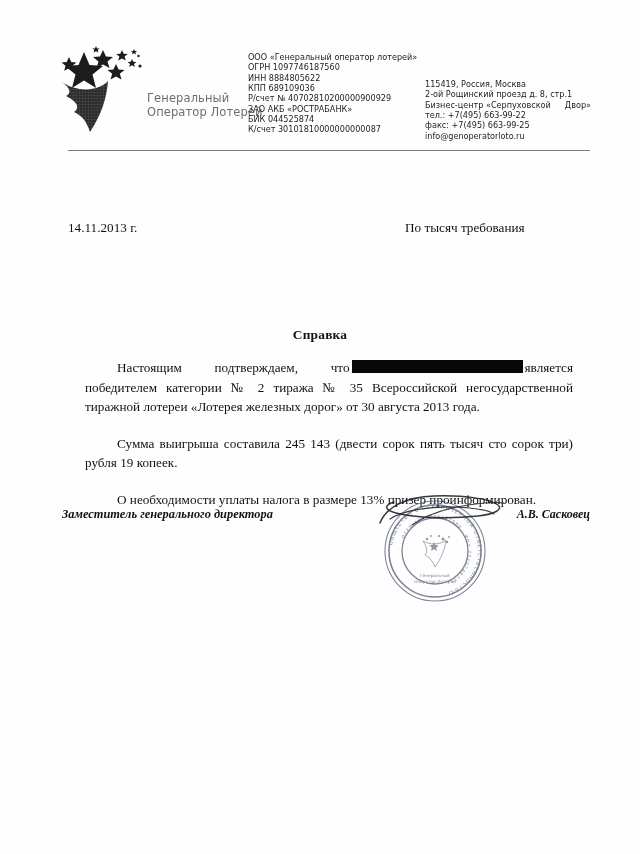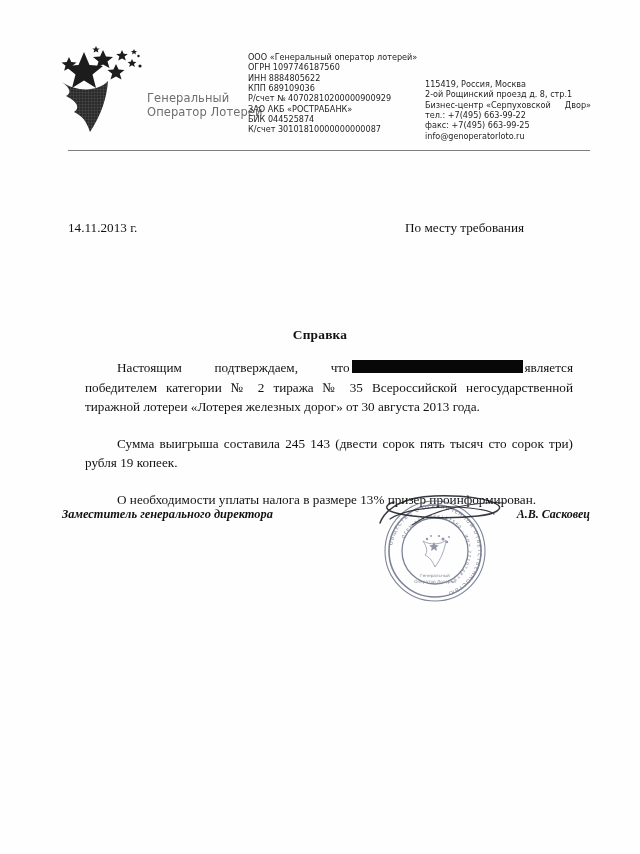--- a/index.html
+++ b/index.html
@@ -262,21 +262,21 @@
       <span class="ln">тел.:  +7(495) 663-99-22</span>
       <span class="ln">факс: +7(495) 663-99-25</span>
       <span class="ln">info@genoperatorloto.ru</span>
     </div>
 
     <div class="rule"></div>
   </div>
 
   <div class="meta-row">
     <div class="meta-date">14.11.2013 г.</div>
-    <div class="meta-addressee">По месту требования</div>
+    <div class="meta-addressee">По тысяч требования</div>
   </div>
 
   <div class="doc-title">Справка</div>
 
   <div class="body-text">
     <p><span>Настоящим подтверждаем, что</span><span class="redaction"></span><span>является победителем категории № 2  тиража № 35 Всероссийской негосударственной тиражной лотереи «Лотерея железных дорог»  от 30 августа 2013 года.</span></p>
     <p>Сумма выигрыша составила 245 143 (двести сорок пять тысяч сто сорок три) рубля 19 копеек.</p>
     <p class="para-gap">О необходимости уплаты налога в размере 13%  призер проинформирован.</p>
   </div>
 

